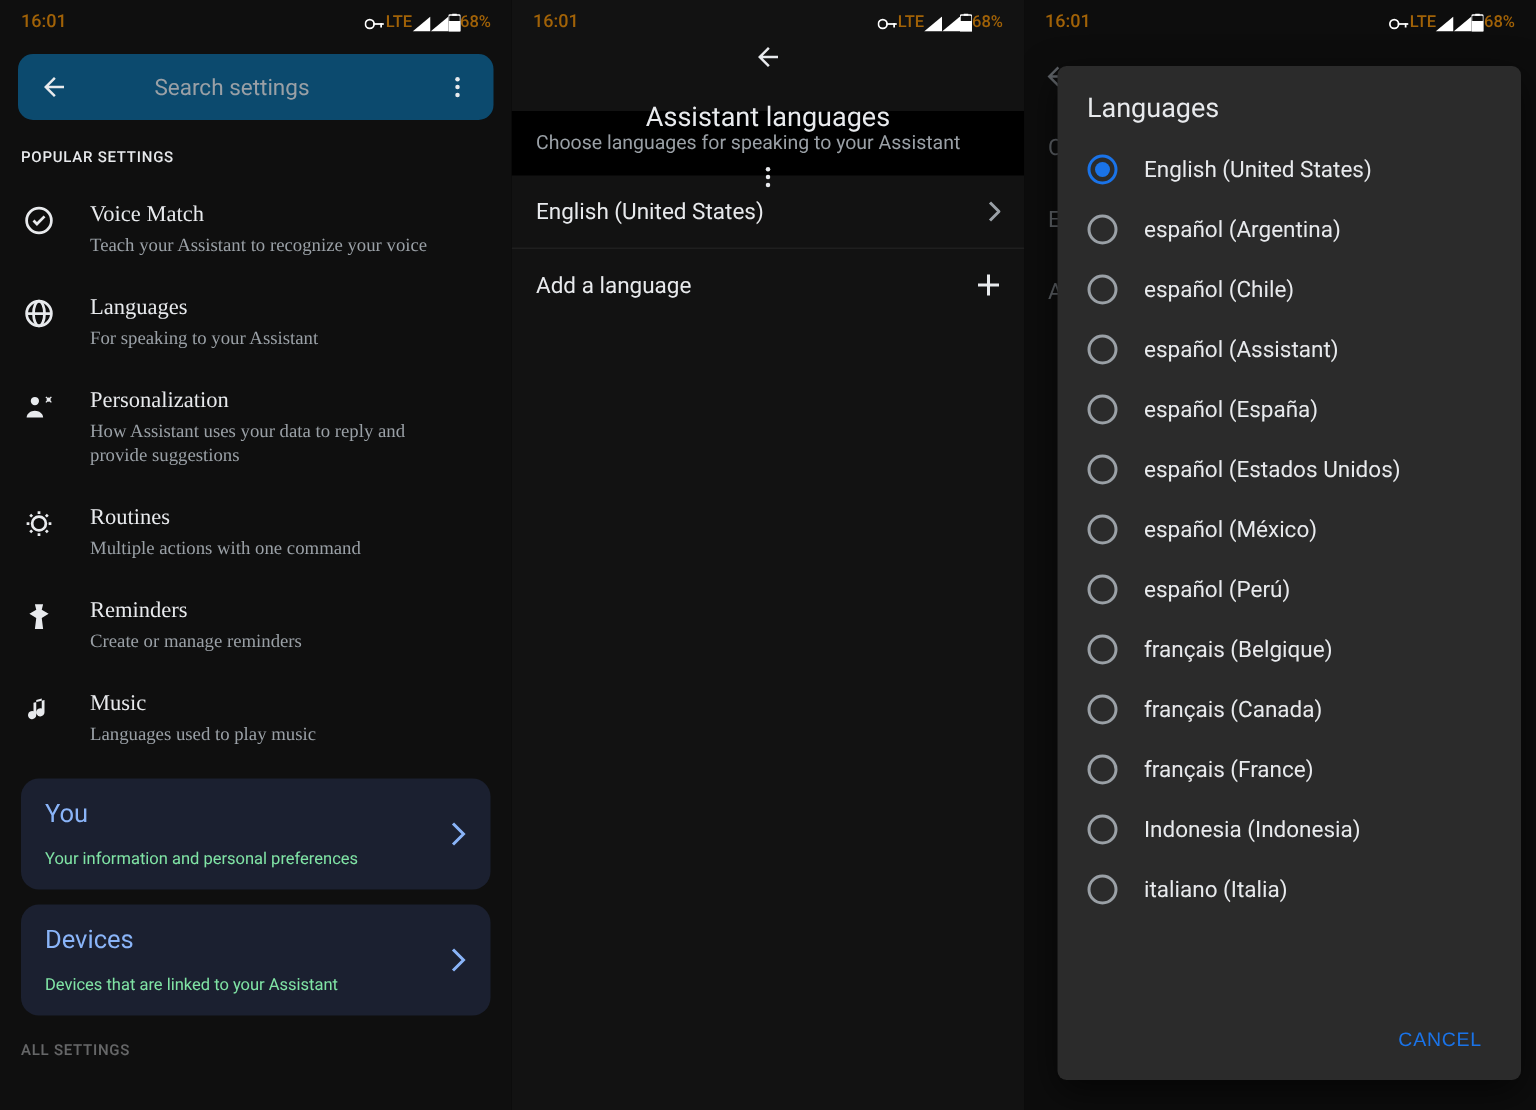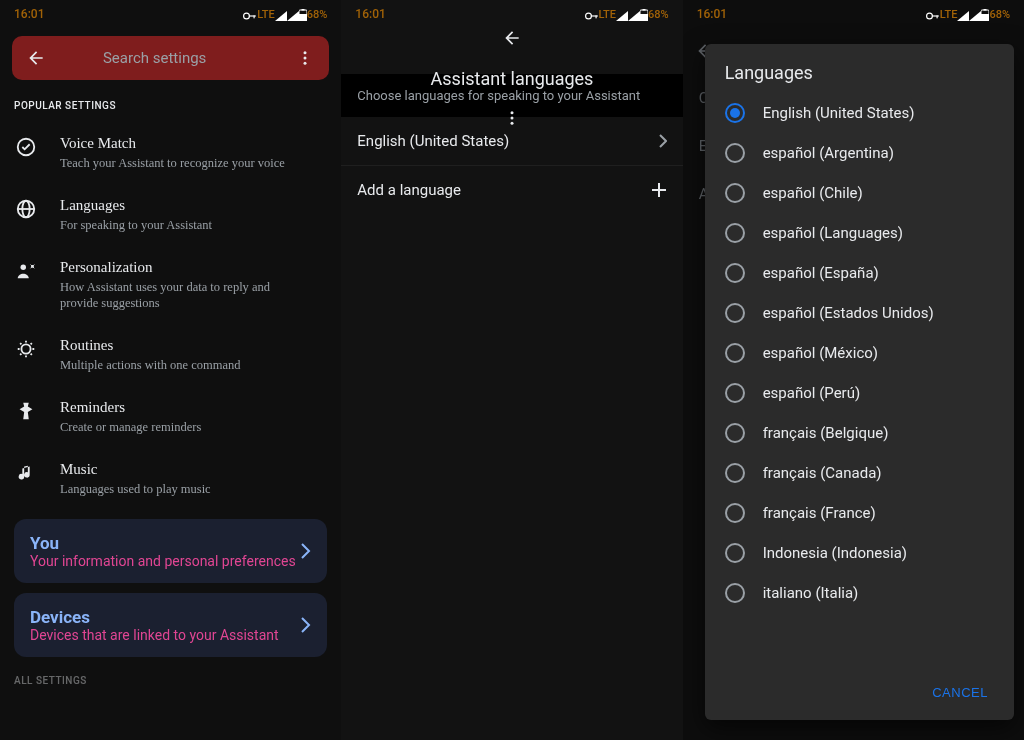--- a/index.html
+++ b/index.html
@@ -29,21 +29,21 @@
     font-size: 12px;
     font-weight: 500;
     color: #a16207;
   }
   .status-right { display: flex; align-items: flex-end; gap: 0; font-size:11px;}
   .status-right svg { flex-shrink:0; }
   .search-wrap {
     padding: 8px 12px 12px;
   }
   .search-bar {
-    background: #7f1d1d;
+    background: #0c4a6e;
     border-radius: 10px;
     height: 44px;
     display: flex;
     align-items: center;
     padding: 0 8px;
     color: #9aa0a6;
     position: relative;
   }
   .search-back {
     width: 32px; height:32px; display:flex;align-items:center;justify-content:center;
@@ -84,22 +84,22 @@
     font-size: 12.5px; color:#9aa0a6; line-height:16px; margin-top:2px;
     max-width: 250px;
   }
   .card {
     margin: 10px 14px 0;
     background: #1b2030;
     border-radius: 12px;
     padding: 14px 16px;
     position: relative;
   }
-  .card .title { color:#8ab4f8; font-size:17px; font-weight:700; }
-  .card .sub { color:#ec4899; font-size:14px; margin-top:0; opacity:.95;}
+  .card .title { color:#8ab4f8; font-size:17px; font-weight:400; }
+  .card .sub { color:#86efac; font-size:11px; margin-top:13px; opacity:.95;}
   .card .chev {
     position:absolute; right:16px; top:50%; transform:translateY(-50%);
     color:#8ab4f8;
   }
 
   
   .header {
     height: 46px;
     display:flex; align-items:center; gap: 20px;
     padding: 0 12px;
@@ -459,21 +459,21 @@
         <div class="lang-item">
           <span class="radio"></span>
           <span>español (Argentina)</span>
         </div>
         <div class="lang-item">
           <span class="radio"></span>
           <span>español (Chile)</span>
         </div>
         <div class="lang-item">
           <span class="radio"></span>
-          <span>español (Languages)</span>
+          <span>español (Assistant)</span>
         </div>
         <div class="lang-item">
           <span class="radio"></span>
           <span>español (España)</span>
         </div>
         <div class="lang-item">
           <span class="radio"></span>
           <span>español (Estados Unidos)</span>
         </div>
         <div class="lang-item">

